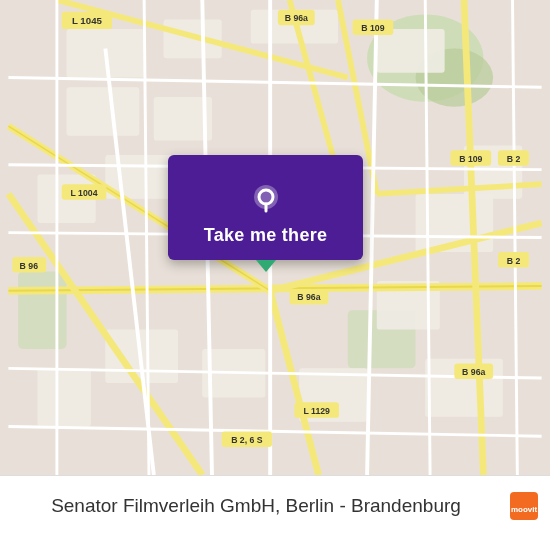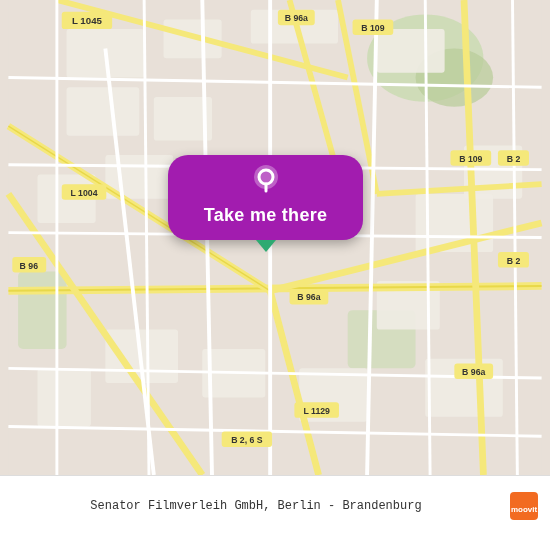--- a/index.html
+++ b/index.html
@@ -40,48 +40,47 @@
       gap: 10px;
     }
 
     .footer-copyright {
       font-size: 10px;
       color: #666;
       flex: 1;
     }
 
     .footer-title {
-      font-size: 12px;
+      font-size: 19px;
       color: #333;
       font-weight: normal;
       flex: 2;
       text-align: center;
-      font-family: Liberation Mono, monospace;
     }
 
     .moovit-logo {
       display: flex;
       align-items: flex-end;
       gap: 4px;
     }
 
     .moovit-icon {
       width: 28px;
       height: 28px;
     }
 
     
     #tooltip-card {
       position: absolute;
       top: 155px;
       left: 168px;
       width: 195px;
-      background: #a21caf;
-      border-radius: 20px;
-      padding: 8px 16px 14px;
+      background: #4c1d95;
+      border-radius: 6px;
+      padding: 28px 16px 14px;
       display: flex;
       flex-direction: column;
       align-items: center;
       gap: 6px;
       box-shadow: 0 4px 12px rgba(0,0,0,0.3);
       z-index: 10;
     }
 
     #tooltip-card::after {
       content: '';

